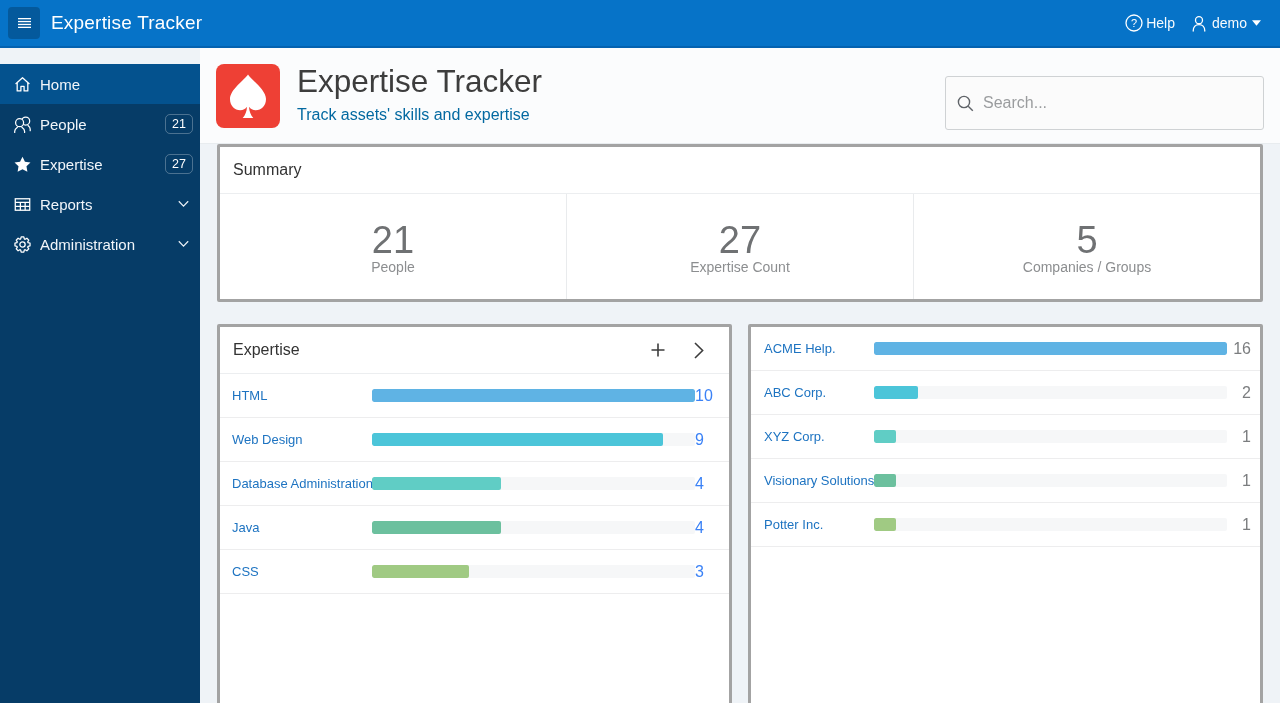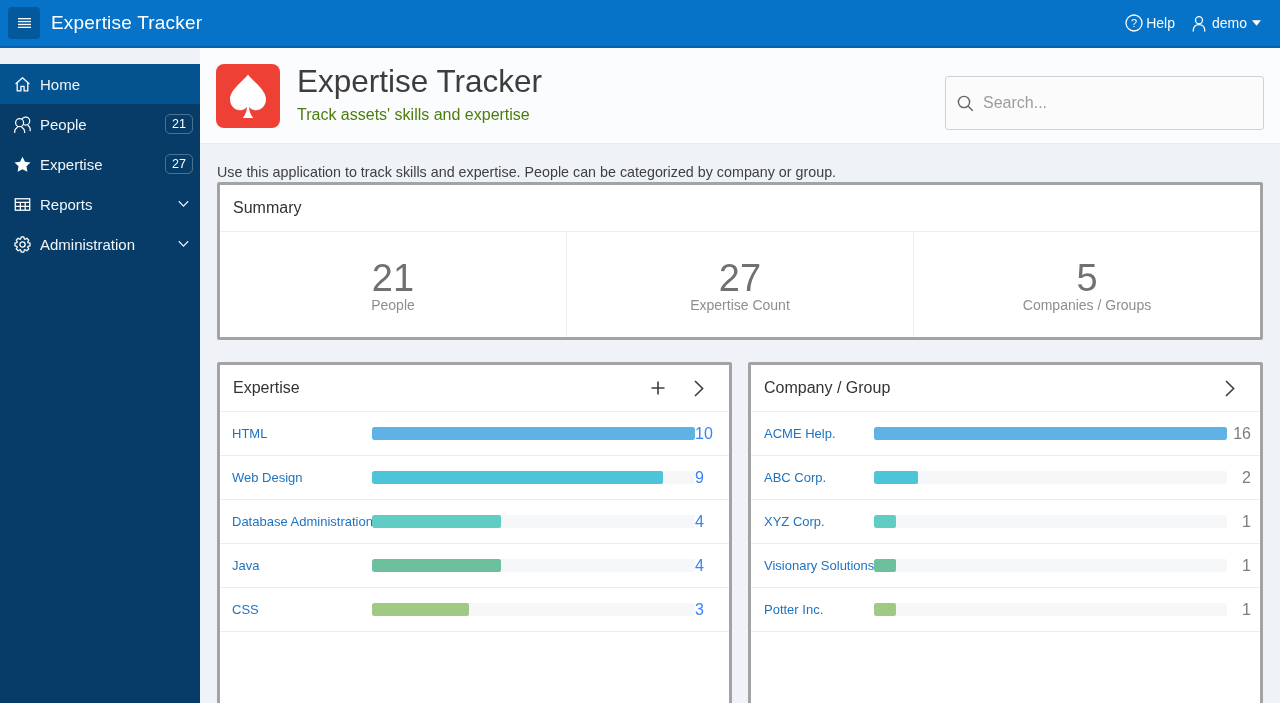--- a/index.html
+++ b/index.html
@@ -14,21 +14,21 @@
 .sidebar{position:fixed;left:0;top:64px;bottom:0;width:200px;background:#063c67;z-index:9}
 .sitem{height:40px;display:flex;align-items:center;padding-left:14px;color:#f2f6fa;font-size:15px;position:relative}
 .sitem.active{background:#04528e}
 .sitem .ic{width:17px;height:17px;margin-right:9px;flex:0 0 17px}
 .badge{position:absolute;right:7px;top:50%;transform:translateY(-50%);border:1px solid rgba(255,255,255,.28);border-radius:5px;font-size:12.5px;padding:2px 6px;color:#fff}
 .chev{position:absolute;right:11px;top:50%;transform:translateY(-50%)}
 .main{margin-left:200px;padding-top:48px}
 .pagehead{background:#fbfcfd;height:96px;position:relative;border-bottom:1px solid #e8ecef}
 .logo{position:absolute;left:16px;top:16px;width:64px;height:64px;background:#ee4035;border-radius:8px}
 .ptitle{position:absolute;left:97px;top:15px;font-size:31.5px;color:#3d3d3d}
-.psub{position:absolute;left:97px;top:58px;font-size:16px;color:#4d7c0f}
+.psub{position:absolute;left:97px;top:58px;font-size:16px;color:#0369a1}
 .search{position:absolute;right:16px;top:28px;width:319px;height:54px;border:1px solid #cfd2d4;border-radius:3px;background:#fbfbfb;display:flex;align-items:center}
 .search svg{margin-left:11px}
 .search span{margin-left:9px;color:#9a9c9e;font-size:16px}
 .content{padding:0 17px}
 .intro{font-size:14.3px;color:#3f4042;padding:20px 0 0 0;height:38px}
 .card{background:#fff;border:3px solid #a3a3a3;border-radius:2px}
 .cardhead{height:47px;border-bottom:1px solid #eceef0;display:flex;align-items:center;padding:0 25px 0 13px;font-size:16px;color:#333}
 .cardhead .hicons{margin-left:auto;display:flex;align-items:center}
 .sumbody{display:flex;height:105px}
 .sumcol{flex:1;display:flex;flex-direction:column;align-items:center;justify-content:flex-start;padding-top:27px}
@@ -142,21 +142,20 @@
     <div class="psub">Track assets' skills and expertise</div>
     <div class="search">
       <svg width="17" height="17" viewBox="0 0 17 17" fill="none" stroke="#5f6368" stroke-width="1.4">
           <circle cx="7" cy="7" r="5.6"></circle>
           <path d="M11.2,11.2 L15.8,15.8"></path>
         </svg>
       <span>Search...</span>
     </div>
   </div>
   <div class="content">
-    <div class="intro">Use this application to track skills and expertise. People can be categorized by company or group.</div>
     <div class="card">
       <div class="cardhead">Summary</div>
       <div class="sumbody">
         <div class="sumcol">
             <div class="bignum">21</div>
             <div class="sumlabel">People</div>
           </div>
         <div class="sumcol">
             <div class="bignum">27</div>
             <div class="sumlabel">Expertise Count</div>
@@ -210,28 +209,20 @@
           </div>
         <div class="rrow">
             <span class="lab1"><a>CSS</a></span>
             <span class="track">
               <span class="fill c5" style="width:30%"></span>
             </span>
             <span class="num">3</span>
           </div>
       </div>
       <div class="card halfcard">
-        <div class="cardhead">
-            <span>Company / Group</span>
-          <span class="hicons">
-            <svg width="10" height="17" viewBox="0 0 10 17" fill="none" stroke="#3c3c3c" stroke-width="1.6">
-                <path d="M1,1 L8.6,8.5 L1,16"></path>
-              </svg>
-          </span>
-        </div>
         <div class="rrow">
             <span class="lab2"><a>ACME Help.</a></span>
             <span class="track">
               <span class="fill c1" style="width:100%"></span>
             </span>
             <span class="num2">16</span>
           </div>
         <div class="rrow">
             <span class="lab2"><a>ABC Corp.</a></span>
             <span class="track">

